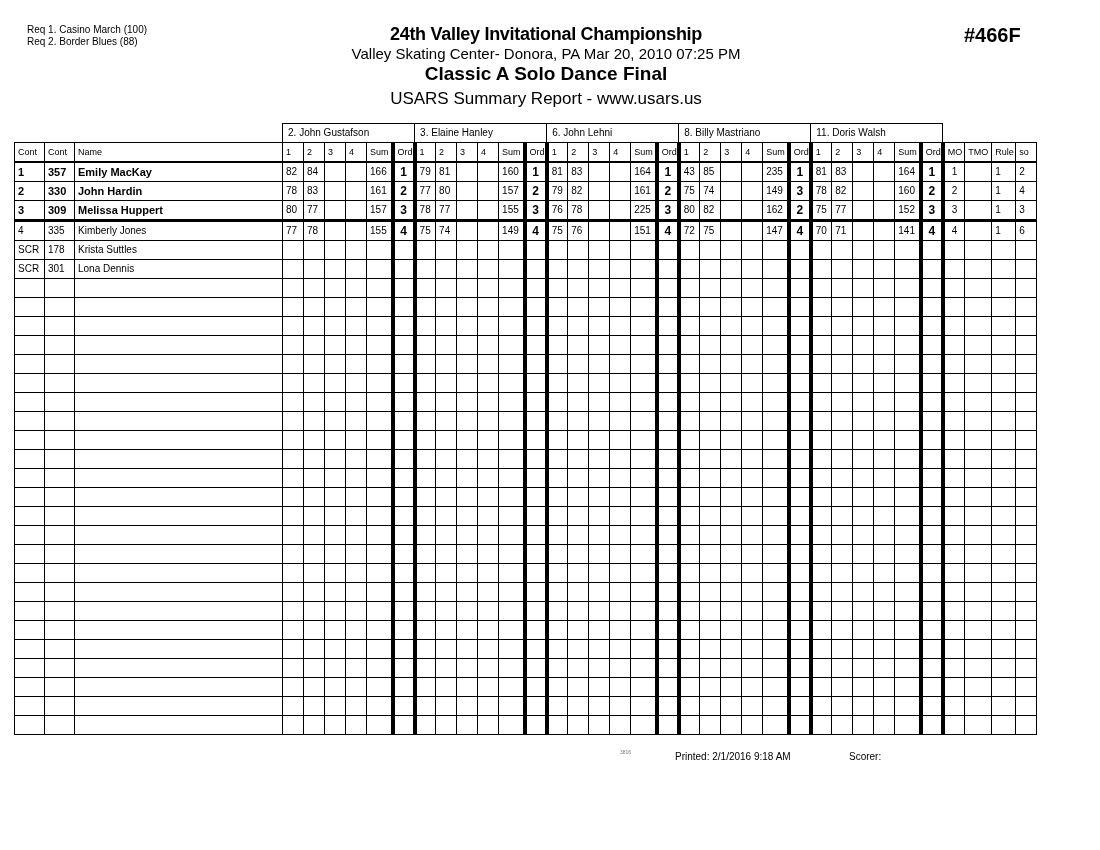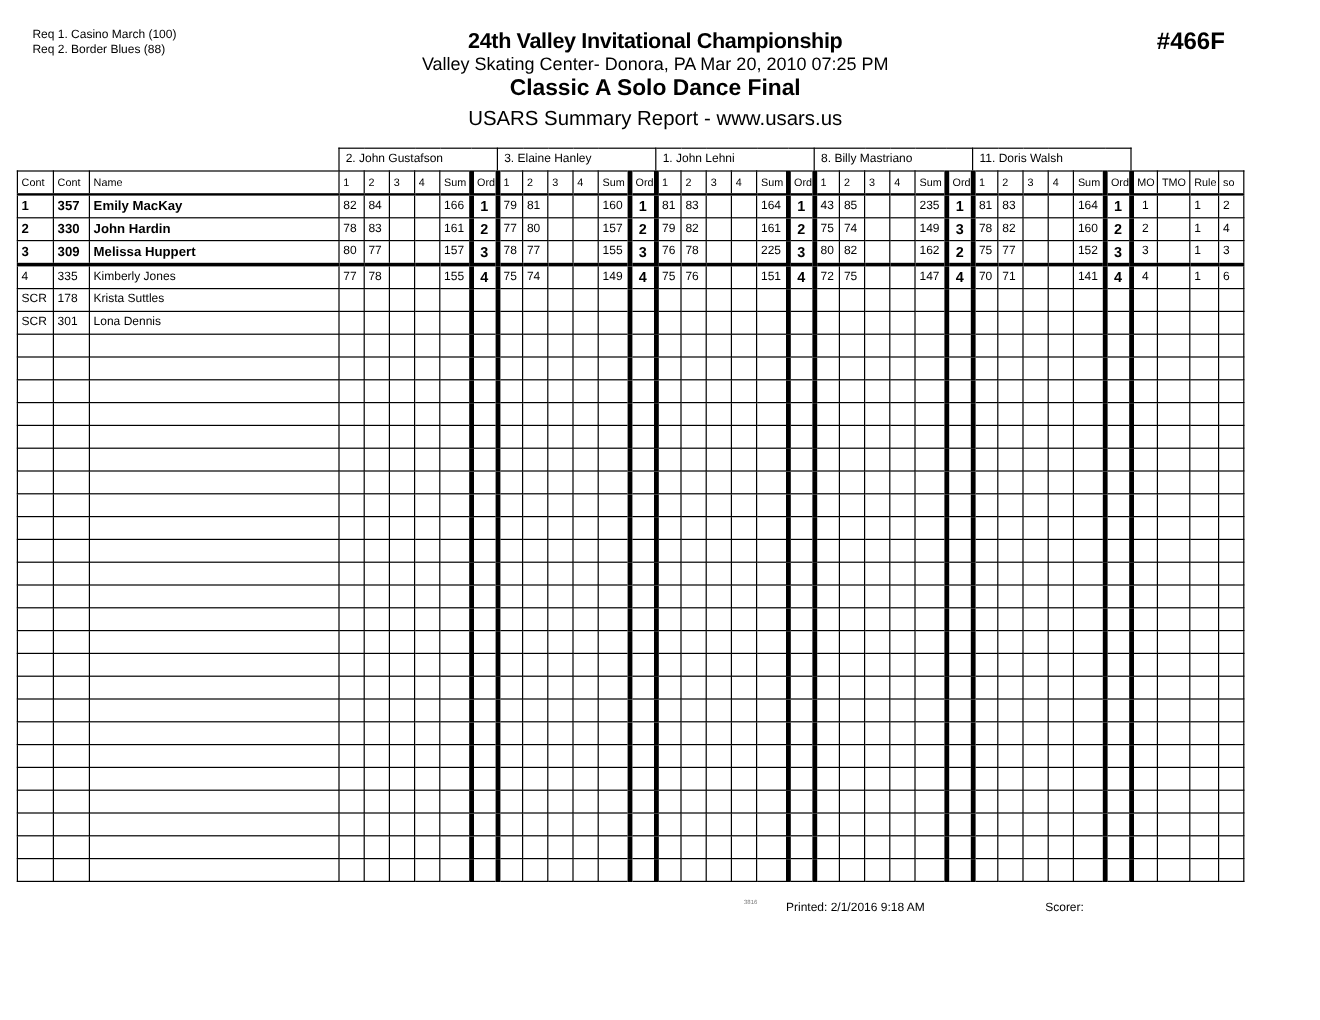--- a/index.html
+++ b/index.html
@@ -78,21 +78,21 @@
       <col style="width: 22px;">
       <col style="width: 27px;">
       <col style="width: 24px;">
       <col style="width: 21px;">
     </colgroup>
   <tbody id="tb">
       <tr class="jhdr">
         <td class="blank" colspan="3"></td>
         <td class="jname" colspan="6">2.  John Gustafson</td>
         <td class="jname" colspan="6">3.  Elaine Hanley</td>
-        <td class="jname" colspan="6">1.  John Lehni</td>
+        <td class="jname" colspan="6">6.  John Lehni</td>
         <td class="jname" colspan="6">8.  Billy Mastriano</td>
         <td class="jname" colspan="6">11.  Doris Walsh</td>
         <td class="blank" colspan="4"></td>
       </tr>
       <tr class="colhdr">
         <td>Cont</td>
         <td>Cont</td>
         <td>Name</td>
         <td class="">1</td>
         <td class="">2</td>
@@ -1296,14 +1296,14 @@
         <td class="ord"></td>
         <td class="afterord"></td>
         <td class=""></td>
         <td class=""></td>
         <td class=""></td>
       </tr>
     </tbody>
 </table>
 
 <div class="tiny">3816</div>
-<div class="footer" style="left:655px;">Printed:  2/1/2016  9:18 AM</div>
-<div class="footer" style="left:849px;margin-left:22px;">Scorer:</div>
+<div class="footer" style="left:675px;">Printed:  2/1/2016  9:18 AM</div>
+<div class="footer" style="left:849px;">Scorer:</div>
 
 </body></html>

